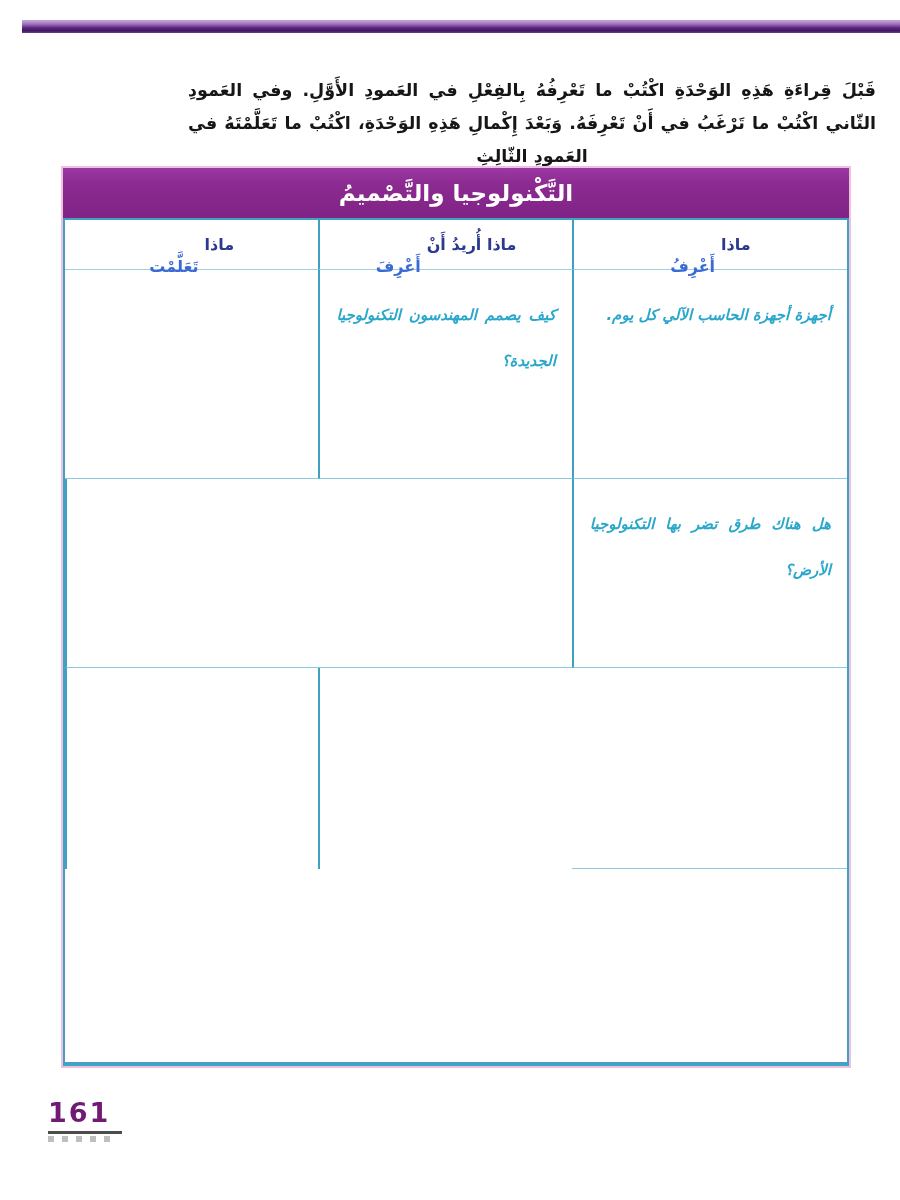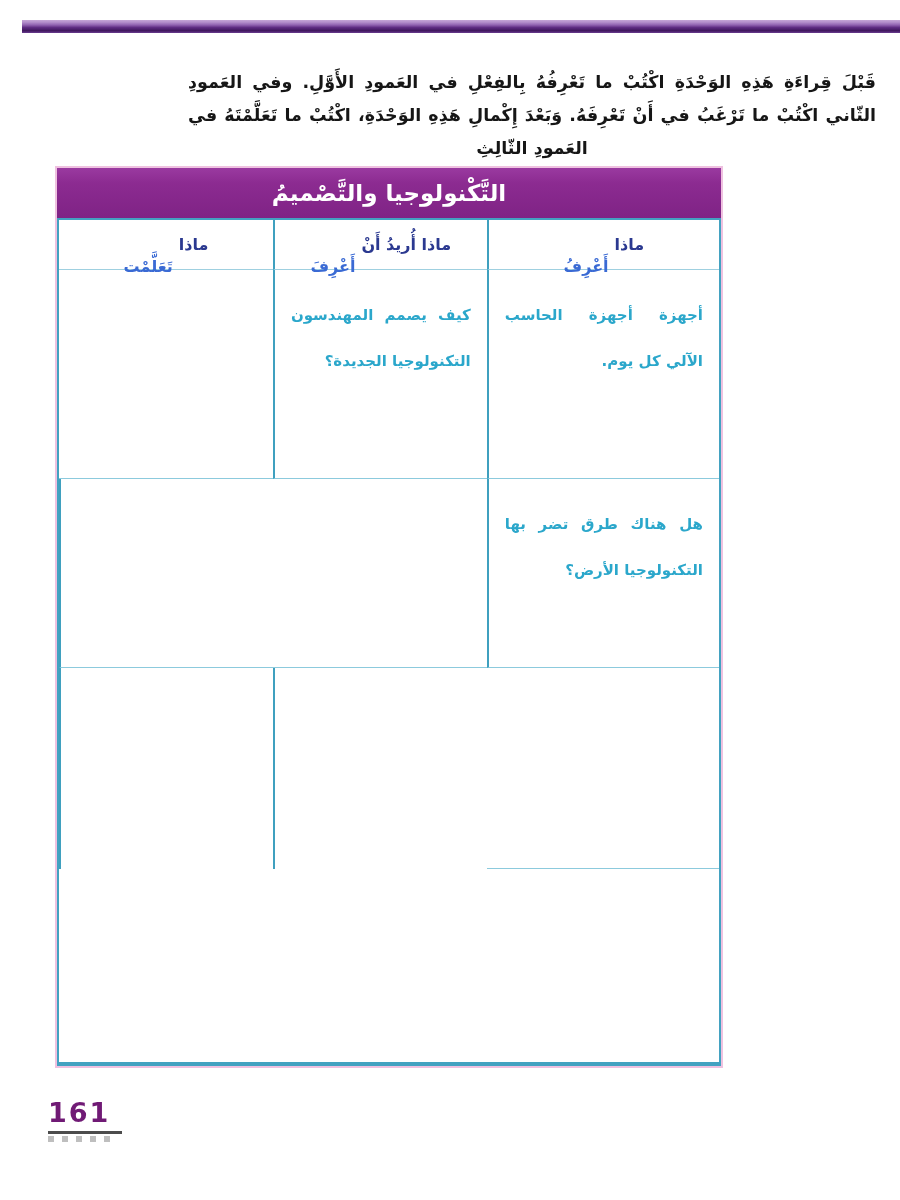--- a/index.html
+++ b/index.html
@@ -16,34 +16,34 @@
     position: absolute;
     left: 22px; right: 0; top: 20px; height: 13px;
     background: linear-gradient(to bottom,
       #c6a6d7 0%, #b28dca 18%, #9163b1 38%,
       #5e2c82 58%, #40175e 82%, #6a3c90 100%);
   }
 
   
   .instructions {
     position: absolute;
-    top: 48px; right: 24px; width: 688px;
+    top: 56px; right: 24px; width: 688px;
     direction: rtl;
     color: #161616;
     font-size: 17.5px;
     font-weight: bold;
     line-height: 33px;
     text-align: justify;
     text-align-last: center;
   }
 
   
   .kwl-table {
     position: absolute;
-    left: 55px; top: 166px; width: 668px;
+    left: 61px; top: 166px; width: 790px;
     direction: rtl;
     border: 2px solid #efc1e0;   
     box-sizing: border-box;
   }
   .table-title {
     height: 50px;
     background: linear-gradient(to bottom, #9a3aa0 0%, #8c2b91 30%, #7f2385 100%);
     color: #ffffff;
     font-size: 23px;
     font-weight: bold;
@@ -73,20 +73,21 @@
   .hcell .hl { color: #3a6ad4; margin-top: 44px; }
   .cell {
     padding: 22px 16px 10px 16px;
     box-sizing: border-box;
     color: #2ba7cb;
     font-size: 15px;
     font-weight: bold;
     line-height: 46px;
     text-align: justify;
     overflow: hidden;
+    font-style: italic;
   }
   
   .col-sep { border-inline-end: 2px solid #3fa0bf; }
   
   .row-line { border-bottom: 1px solid #8ccadd; }
 
   
   .footer {
     position: absolute;
     left: 48px; top: 1098px;

